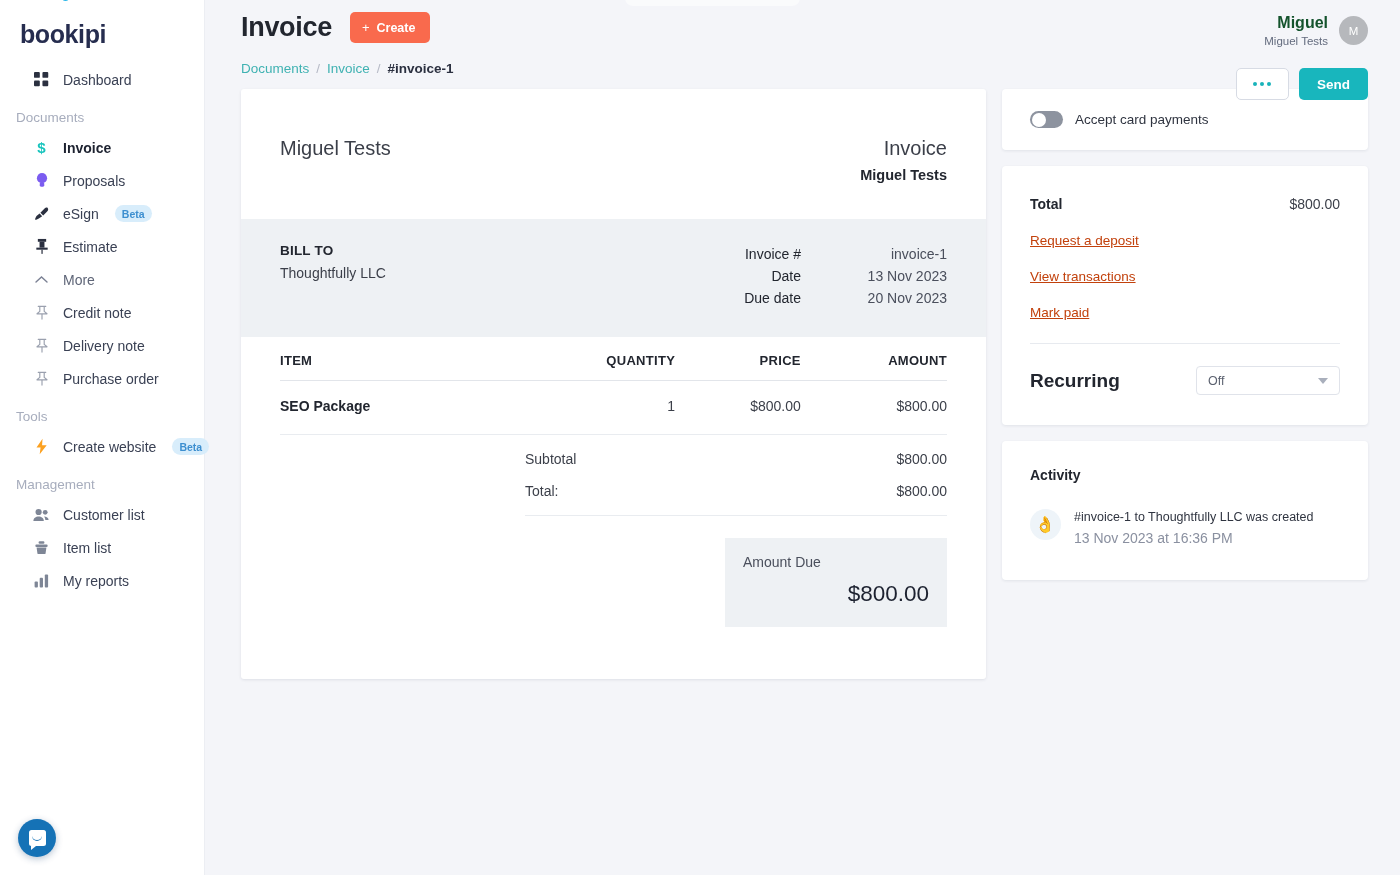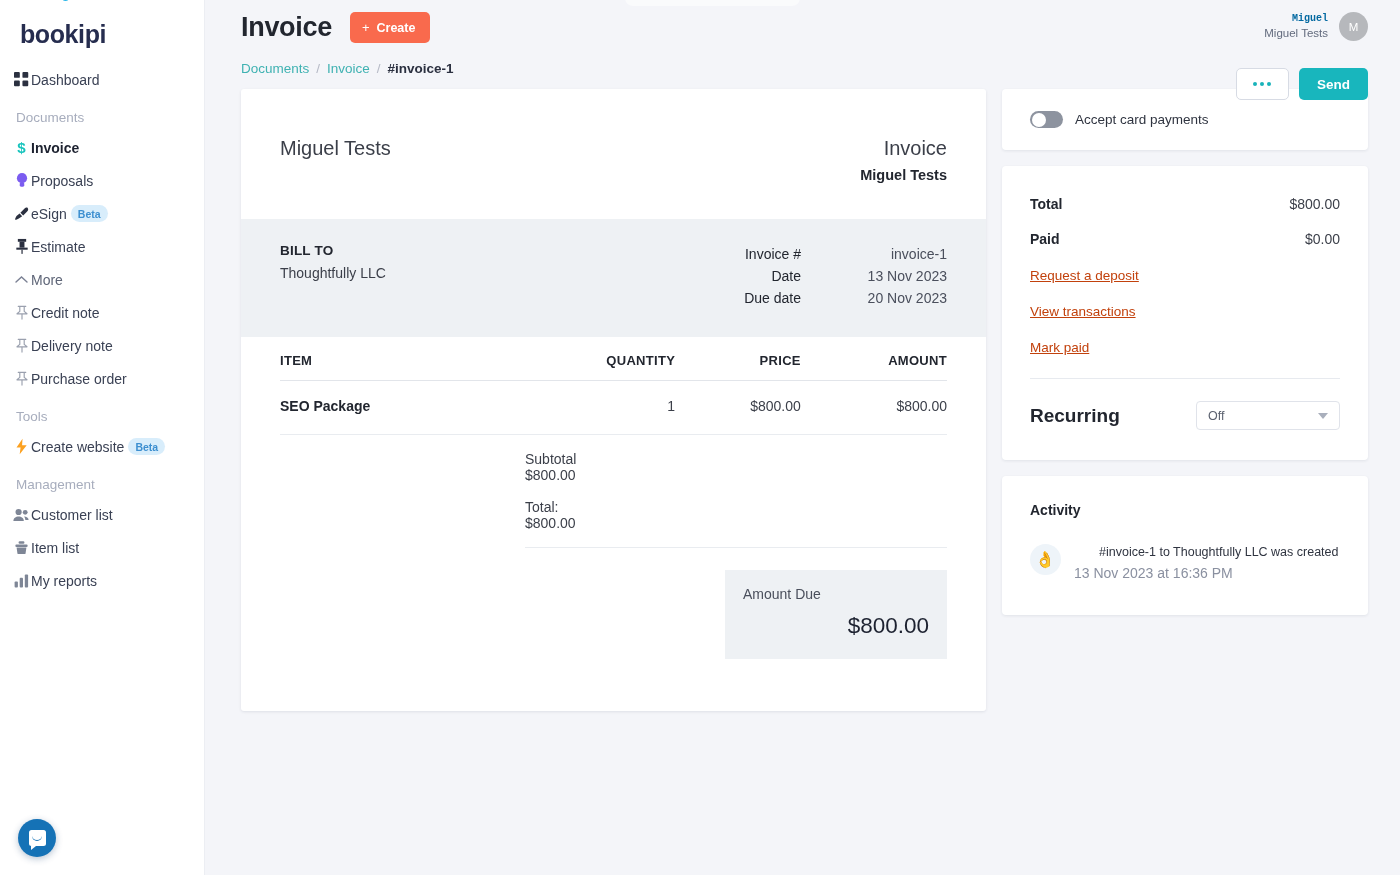--- a/index.html
+++ b/index.html
@@ -35,22 +35,22 @@
   .logo-dot {
     position: absolute; left: 61px; top: -4px;
     width: 9px; height: 5px;
     border-bottom: 2.2px solid #29b6e8;
     border-radius: 0 0 9px 9px;
   }
   .nav-group-label {
     font-size: 13.5px; color: #a7adbd; padding: 14px 0 6px 16px;
   }
   .nav-item {
-    display: flex; align-items: center; 
-    height: 33px; padding: 0 10px 0 12px; cursor: pointer;
+    display: flex; align-items: center; gap: 12px;
+    height: 33px; padding: 0 10px 0 32px; cursor: pointer;
     font-size: 14px; color: #3a4154;
   }
   .nav-item.active { font-weight: bold; color: #1d2230; }
   .nav-ico {
     width: 19px; height: 19px; flex: 0 0 19px;
     display: flex; align-items: center; justify-content: center;
   }
   .nav-label { white-space: nowrap; }
   .badge-beta {
     background: #d8edfb; color: #3d8fd0;
@@ -69,21 +69,21 @@
     padding: 8px 15px 8px 12px; border-radius: 5px; cursor: pointer;
     display: inline-flex; align-items: center; gap: 7px;
   }
   .plus { font-size: 13px; font-weight: normal; }
 
   .user-block {
     position: absolute; right: 32px; top: 12px;
     display: flex; align-items: center; gap: 11px;
   }
   .user-names { text-align: right; line-height: 1.35; }
-  .user-name { font-size: 10px; font-weight: bold; color: #0369a1; font-family: Liberation Mono, monospace; }
+  .user-name { font-size: 16px; font-weight: bold; color: #14532d; }
   .user-sub { font-size: 11.5px; color: #636b7e; }
   .avatar {
     width: 29px; height: 29px; border-radius: 50%;
     background: #b6b8bc; color: #fff; font-size: 11.5px;
     display: flex; align-items: center; justify-content: center;
   }
 
   .breadcrumb {
     margin-top: 18px; font-size: 13.5px; color: #3fb2b2;
     display: flex; align-items: center; gap: 7px;
@@ -148,21 +148,21 @@
   .tbl td {
     font-size: 14px; color: #3b3f49; padding: 17px 0 20px 0;
     border-bottom: 1px solid #e9ecf0; text-align: right;
   }
   .tbl td.item { font-weight: bold; color: #22262f; }
 
   .sum { display: flex; justify-content: flex-end; padding-top: 8px; }
   .sum-inner { width: 422px; }
   .sum-row {
     display: flex; justify-content: space-between;
-    font-size: 14px; color: #3b3f49; padding: 8px 0; flex-direction: column;
+    font-size: 14px; color: #3b3f49; padding: 8px 0;
   }
   .sum-row .k { padding-right: 10px; }
   .sum-rule { border-bottom: 1px solid #e9ecf0; margin-top: 8px; }
 
   .due-wrap { display: flex; justify-content: flex-end; padding: 22px 0 0 0; }
   .due-box { width: 222px; background: #eef1f4; padding: 16px 18px 20px 18px; }
   .due-label { font-size: 14px; color: #4a4f5c; }
   .due-amount { font-size: 22.5px; color: #1d2230; text-align: right; margin-top: 11px; }
   .doc-foot { height: 52px; }
 
@@ -219,21 +219,21 @@
   .caret { width: 0; height: 0; border-left: 5px solid transparent; border-right: 5px solid transparent; border-top: 6px solid #a9afbc; }
 
   .activity-card { padding: 26px 26px 34px 28px; }
   .act-title { font-size: 14px; font-weight: bold; color: #22262f; }
   .act-item { display: flex; gap: 13px; margin-top: 26px; align-items: flex-start; }
   .act-emoji {
     width: 31px; height: 31px; border-radius: 50%; background: #eef4f9;
     flex: 0 0 31px; display: flex; align-items: center; justify-content: center;
     font-size: 16px;
   }
-  .act-text { font-size: 12.5px; color: #2f3440; line-height: 1.35; margin-left: 25px; }
+  .act-text { font-size: 12.5px; color: #2f3440; line-height: 1.35; }
   .act-time { font-size: 14px; color: #8a90a0; margin-top: 4px; }
 
   
   .chat-btn {
     position: absolute; left: 18px; bottom: 18px;
     width: 38px; height: 38px; border-radius: 50%;
     background: #1572b6; cursor: pointer;
     display: flex; align-items: center; justify-content: center;
     box-shadow: 0 2px 7px rgba(20,60,110,.30); z-index: 9;
   }
@@ -530,24 +530,20 @@
               </span>
             <span class="toggle-label">Accept card payments</span>
           </div>
         </div>
 
         <div class="card totals-card">
           <div class="tot-row">
             <span class="tot-k">Total</span>
             <span class="tot-v">$800.00</span>
           </div>
-          <div class="tot-row">
-            <span class="tot-k">Paid</span>
-            <span class="tot-v">$0.00</span>
-          </div>
           <div><a class="link">Request a deposit</a></div>
           <div><a class="link">View transactions</a></div>
           <div><a class="link">Mark paid</a></div>
           <div class="hr"></div>
           <div class="recurring-row">
             <span class="recurring-k">Recurring</span>
             <span class="select">
               <span>Off</span>
               <span class="caret"></span>
             </span>

